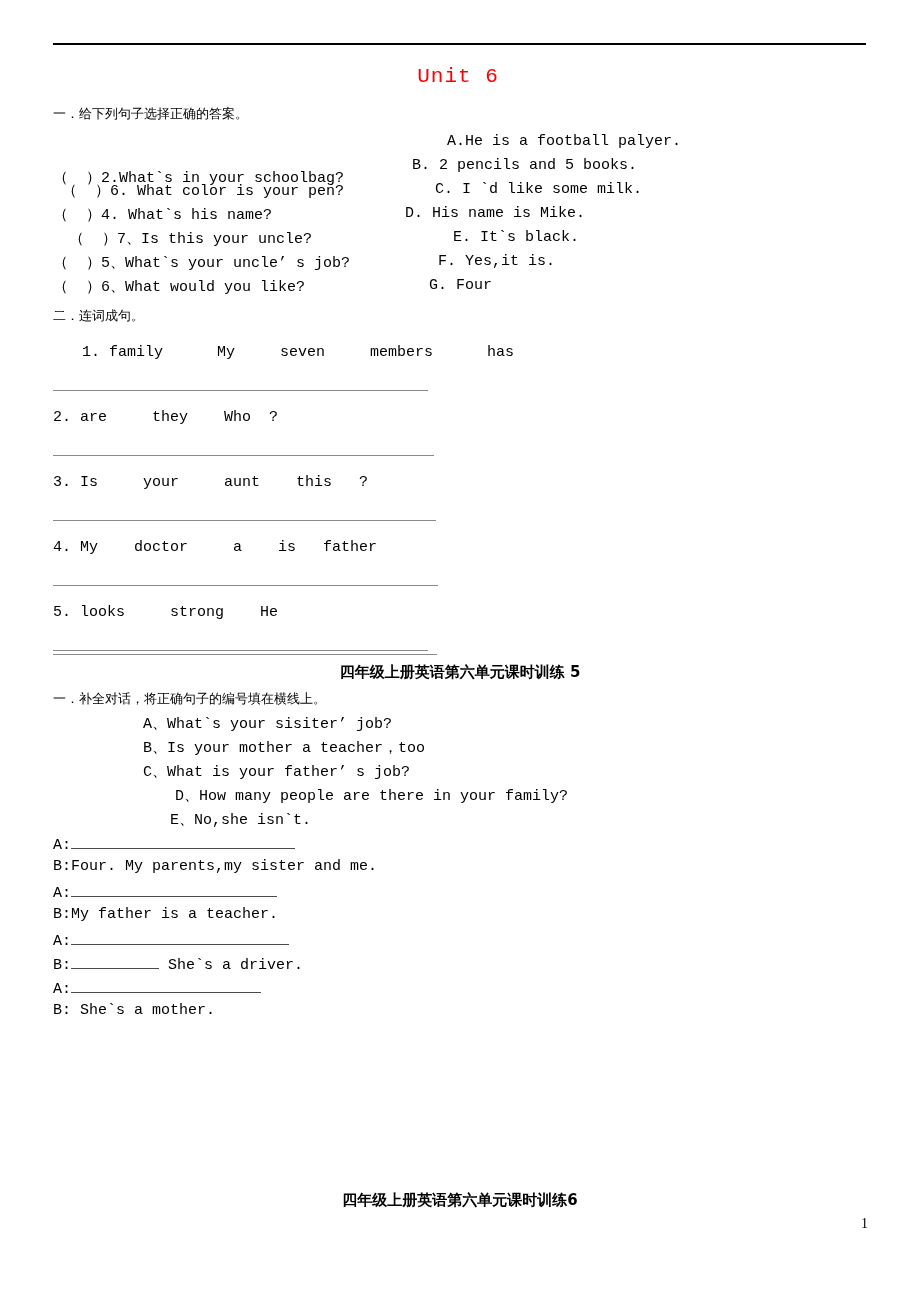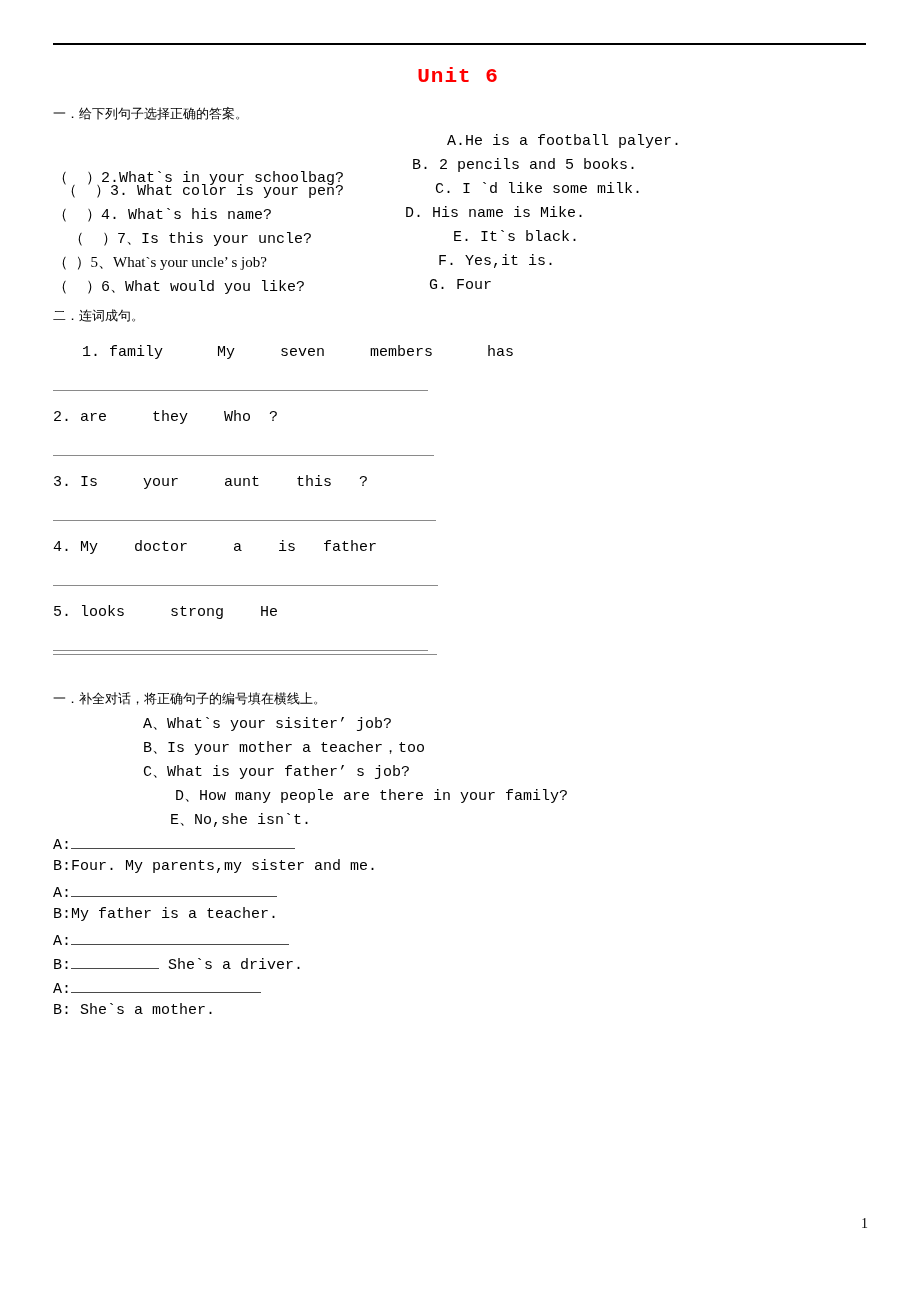--- a/index.html
+++ b/index.html
@@ -34,21 +34,21 @@
   
   .doc-title {
     position: absolute;
     left: 0;
     top: 65px;
     width: 916px;
     text-align: center;
     color: #ff0000;
     font-family: "Liberation Mono", "DejaVu Sans Mono", monospace;
     font-size: 21px;
-    font-weight: bold;
+    font-weight: normal;
     letter-spacing: 1px;
   }
 
   .sec-head {
     position: absolute;
     left: 53px;
     font-family: "DejaVu Sans", "Liberation Sans", sans-serif;
     font-size: 13px;
     color: #000;
   }
@@ -159,43 +159,44 @@
 
   <div class="top-rule"></div>
 
   <div class="doc-title">Unit 6</div>
 
   <div class="sec-head" style="top:105px;">一．给下列句子选择正确的答案。</div>
 
   <div id="match-list">
       <div class="match-row" style="top: 133px;"><span class="match-a" style="left: 394px;">A.He is a football palyer.</span></div>
       <div class="match-row" style="top: 157px;"><span class="match-q" style="left: 0px; margin-top: 11px;">（  ）2.What`s in your schoolbag?</span><span class="match-a" style="left: 359px;">B. 2 pencils and 5 books.</span></div>
-      <div class="match-row" style="top: 181px;"><span class="match-q" style="left: 0px;"> （  ）3. What color is your pen?</span><span class="match-a" style="left: 382px;">C. I `d like some milk.</span></div>
+      <div class="match-row" style="top: 181px;"><span class="match-q" style="left: 0px;"> （  ）6. What color is your pen?</span><span class="match-a" style="left: 382px;">C. I `d like some milk.</span></div>
       <div class="match-row" style="top: 205px;"><span class="match-q" style="left: 0px;">（  ）4. What`s his name?</span><span class="match-a" style="left: 352px;">D. His name is Mike.</span></div>
       <div class="match-row" style="top: 229px; margin-left: 16px;"><span class="match-q" style="left: 0px;">（  ）7、Is this your uncle?</span><span class="match-a" style="left: 384px;">E. It`s black.</span></div>
-      <div class="match-row" style="top: 253px;"><span class="match-q" style="left: 0px; font-family: Liberation Serif, serif;">（  ）5、What`s your uncle’ s job?</span><span class="match-a" style="left: 385px;">F. Yes,it is.</span></div>
+      <div class="match-row" style="top: 253px;"><span class="match-q" style="left: 0px;">（  ）5、What`s your uncle’ s job?</span><span class="match-a" style="left: 385px;">F. Yes,it is.</span></div>
       <div class="match-row" style="top: 277px;"><span class="match-q" style="left: 0px;">（  ）6、What would you like?</span><span class="match-a" style="left: 376px;">G. Four</span></div>
     </div>
 
   <div class="sec-head" style="top:307px;">二．连词成句。</div>
 
   <div id="wordorder-list">
       <div class="wo-item" style="top: 344px; margin-left: 29px;">1. family      My     seven     members      has</div>
       <div class="wo-rule" style="top: 390px; width: 375px;"></div>
       <div class="wo-item" style="top: 409px;">2. are     they    Who  ?</div>
       <div class="wo-rule" style="top: 455px; width: 381px;"></div>
       <div class="wo-item" style="top: 474px;">3. Is     your     aunt    this   ?</div>
       <div class="wo-rule" style="top: 520px; width: 383px;"></div>
       <div class="wo-item" style="top: 539px;">4. My    doctor     a    is   father</div>
       <div class="wo-rule" style="top: 585px; width: 385px;"></div>
       <div class="wo-item" style="top: 604px;">5. looks     strong    He</div>
       <div class="wo-rule" style="top: 650px; width: 375px;"></div>
     </div>
 
   <div class="mid-rule"></div>
+  <div class="mid-head">四年级上册英语第六单元课时训练 5</div>
 
   <div class="sec-head" style="top:690px;">一．补全对话，将正确句子的编号填在横线上。</div>
 
   <div id="option-list">
       <div class="opt-line" style="top: 714px;">A、What`s your sisiter’ job?</div>
       <div class="opt-line" style="top: 738px;">B、Is your mother a teacher，too</div>
       <div class="opt-line" style="top: 762px;">C、What is your father’ s job?</div>
       <div class="opt-line" style="top: 786px; margin-left: 32px;">D、How many people are there in your family?</div>
       <div class="opt-line" style="top: 810px; margin-left: 27px;">E、No,she isn`t.</div>
     </div>
@@ -203,15 +204,16 @@
       <div class="dlg-line" style="top: 834px;"><span>A:</span><span class="dlg-blank" style="width: 224px;"></span></div>
       <div class="dlg-line" style="top: 858px;"><span>B:</span><span>Four. My parents,my sister and me.</span></div>
       <div class="dlg-line" style="top: 882px;"><span>A:</span><span class="dlg-blank" style="width: 206px;"></span></div>
       <div class="dlg-line" style="top: 906px;"><span>B:</span><span>My father is a teacher.</span></div>
       <div class="dlg-line" style="top: 930px;"><span>A:</span><span class="dlg-blank" style="width: 218px;"></span></div>
       <div class="dlg-line" style="top: 954px;"><span>B:</span><span class="dlg-blank" style="width: 88px;"></span><span> She`s a driver.</span></div>
       <div class="dlg-line" style="top: 978px;"><span>A:</span><span class="dlg-blank" style="width: 190px;"></span></div>
       <div class="dlg-line" style="top: 1002px;"><span>B:</span><span> She`s a mother.</span></div>
     </div>
 
+  <div class="foot-head">四年级上册英语第六单元课时训练6</div>
   <div class="page-no">1</div>
 
 </div>
 
 </body></html>

